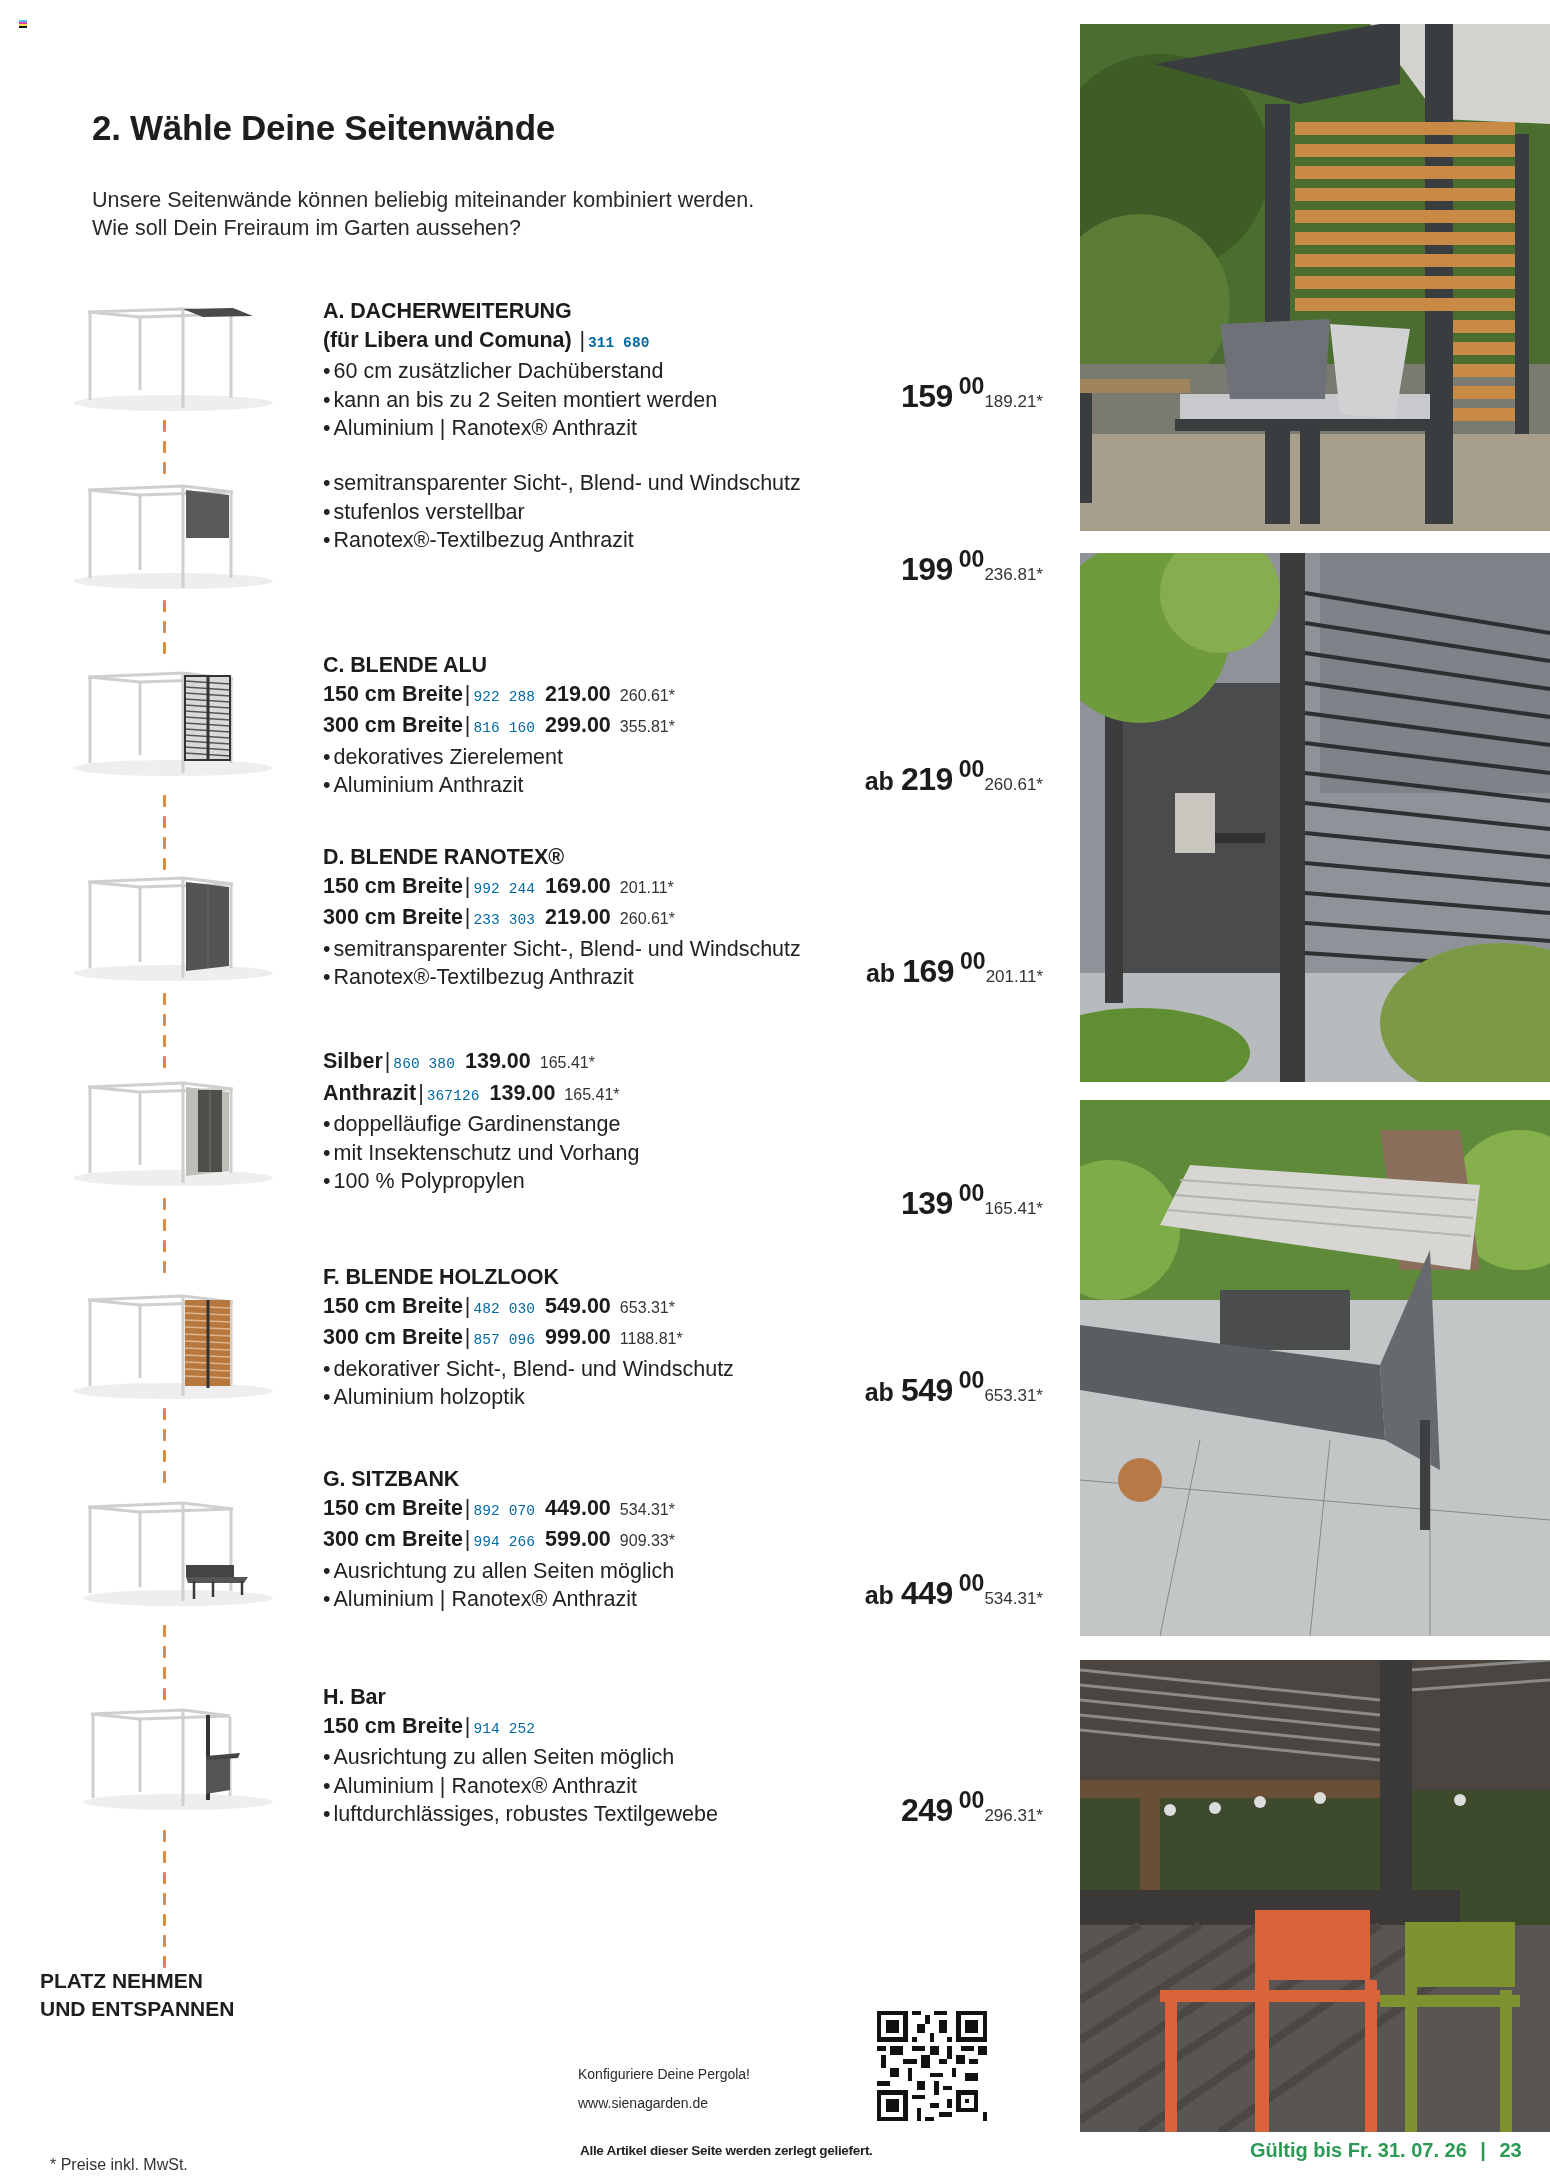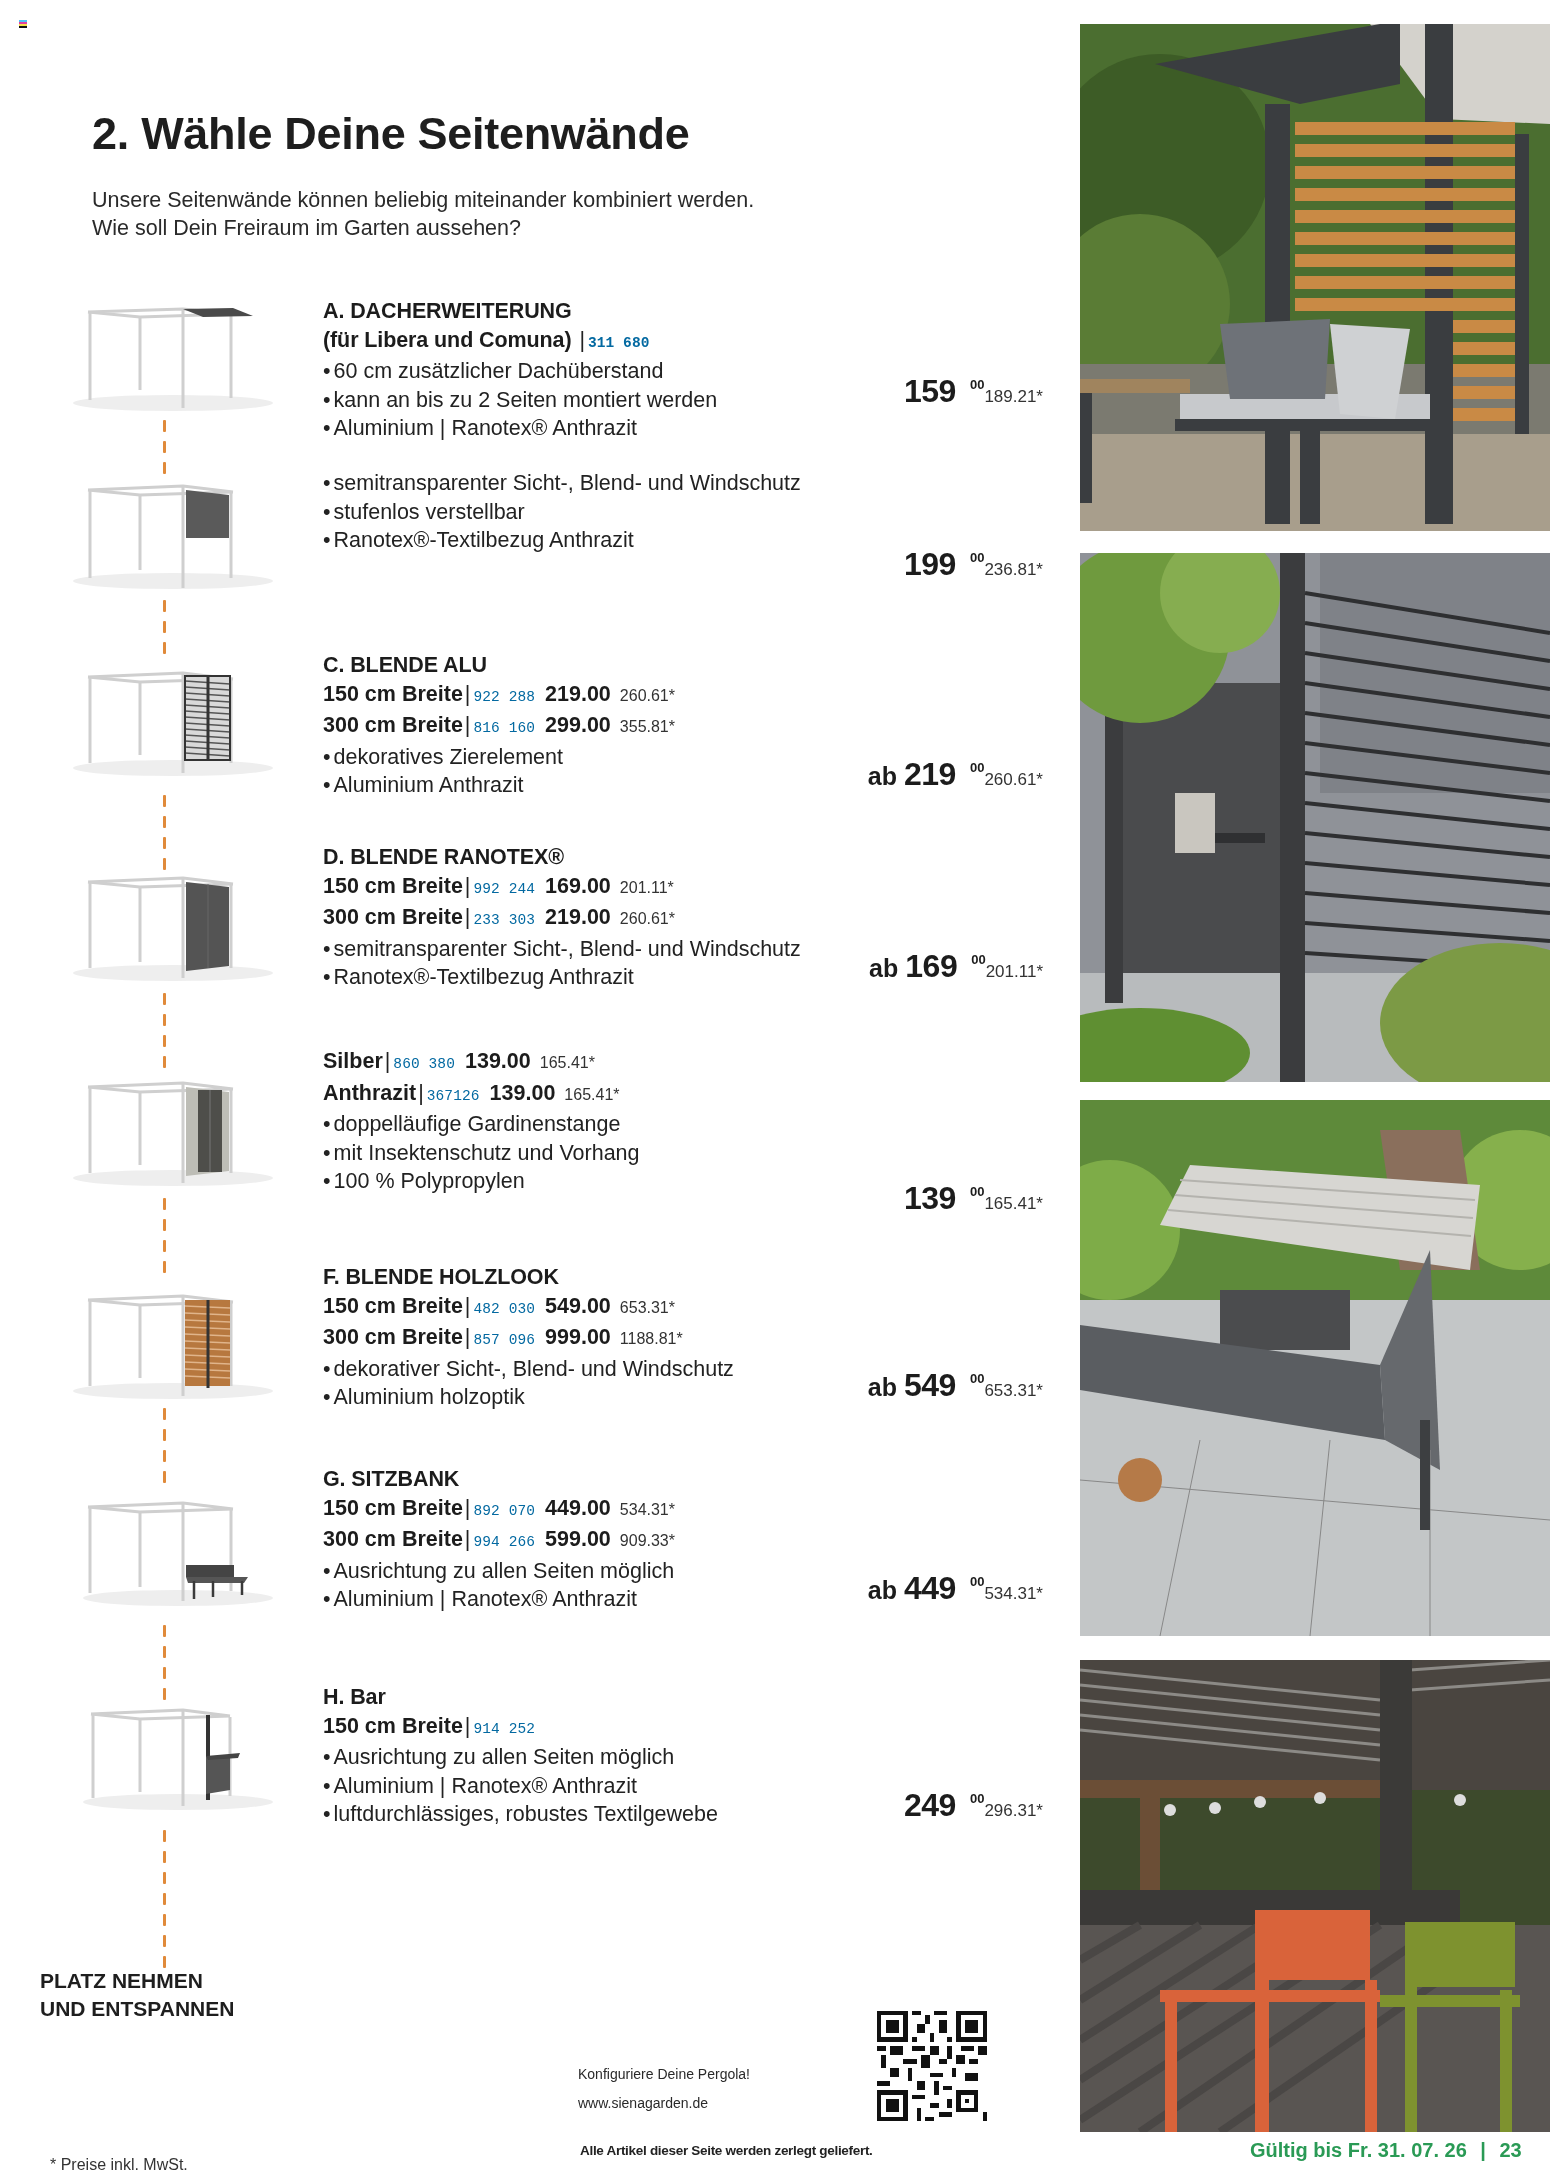--- a/index.html
+++ b/index.html
@@ -2,38 +2,38 @@
 <html><head>
 <meta charset="utf-8">
 <style>
   * { box-sizing: border-box; margin: 0; padding: 0; }
   html, body { width: 1550px; height: 2176px; background: #ffffff; overflow: hidden; }
   body { position: relative; font-family: "Liberation Sans", "DejaVu Sans", sans-serif; color: #1c1c1c; }
 
   .print-mark { position: absolute; left: 19px; top: 20px; width: 8px; }
   .print-mark i { display: block; height: 2px; }
 
-  .page-title { position: absolute; left: 92px; top: 108px; font-size: 45px; font-weight: bold; letter-spacing: -0.3px; color: #1e1e1e; text-align: center; }
+  .page-title { position: absolute; left: 92px; top: 108px; font-size: 35px; font-weight: bold; letter-spacing: -0.3px; color: #1e1e1e; text-align: center; }
   .intro { position: absolute; left: 92px; top: 186px; font-size: 21.5px; line-height: 28px; color: #2a2a2a; width: 760px; }
 
   .item { position: absolute; left: 323px; width: 720px; }
   .item .head { font-size: 21.5px; font-weight: bold; line-height: 28.5px; color: #1c1c1c; letter-spacing: -0.1px; white-space: nowrap; }
   .item .row { font-size: 21.5px; line-height: 28.5px; white-space: nowrap; }
   .item .row b { font-weight: bold; }
   .item .sep { font-weight: normal; color: #222; margin: 0 3px 0 2px; }
   .item .art { font-size: 14.5px; color: #0369a1; letter-spacing: 0.1px; font-family: Liberation Mono, monospace; }
   .item .vp { font-weight: bold; margin-left: 10px; }
   .item .gp { font-size: 16px; color: #333; margin-left: 9px; }
   .item .bullet { font-size: 21.5px; line-height: 28.5px; color: #222; white-space: nowrap; }
   .item .bullet::before { content: "\2022"; margin-right: 3px; }
 
   .bigprice { position: absolute; right: 0; white-space: nowrap; text-align: right; }
   .bigprice .ab { font-size: 25px; font-weight: bold; margin-right: 7px; }
   .bigprice .main { font-size: 32px; font-weight: bold; letter-spacing: -0.5px; }
-  .bigprice .cents { font-size: 13px; font-weight: bold; vertical-align: 13px; margin-left: 14px; }
+  .bigprice .cents { font-size: 23px; font-weight: bold; vertical-align: 13px; margin-left: 6px; }
   .bigprice .gross { font-size: 17px; color: #333; margin-left: 0; }
 
   .thumb { position: absolute; left: 58px; width: 220px; height: 120px; }
   .connector { position: absolute; left: 163px; width: 4px; }
   .connector i { display: block; width: 3px; height: 12px; background: #e08a3a; margin-bottom: 9px; border-radius: 1px; }
 
   .tagline { position: absolute; left: 40px; top: 1967px; width: 245px; text-align: left; font-size: 21px; font-weight: bold; line-height: 28px; color: #1e1e1e; }
   .footnote { position: absolute; left: 50px; top: 2140px; font-size: 16px; color: #333; margin-top: 16px; }
   .config { position: absolute; left: 578px; top: 2060px; font-size: 14px; line-height: 29px; color: #2a2a2a; }
   .qr { position: absolute; left: 877px; top: 2011px; width: 110px; height: 110px; }

